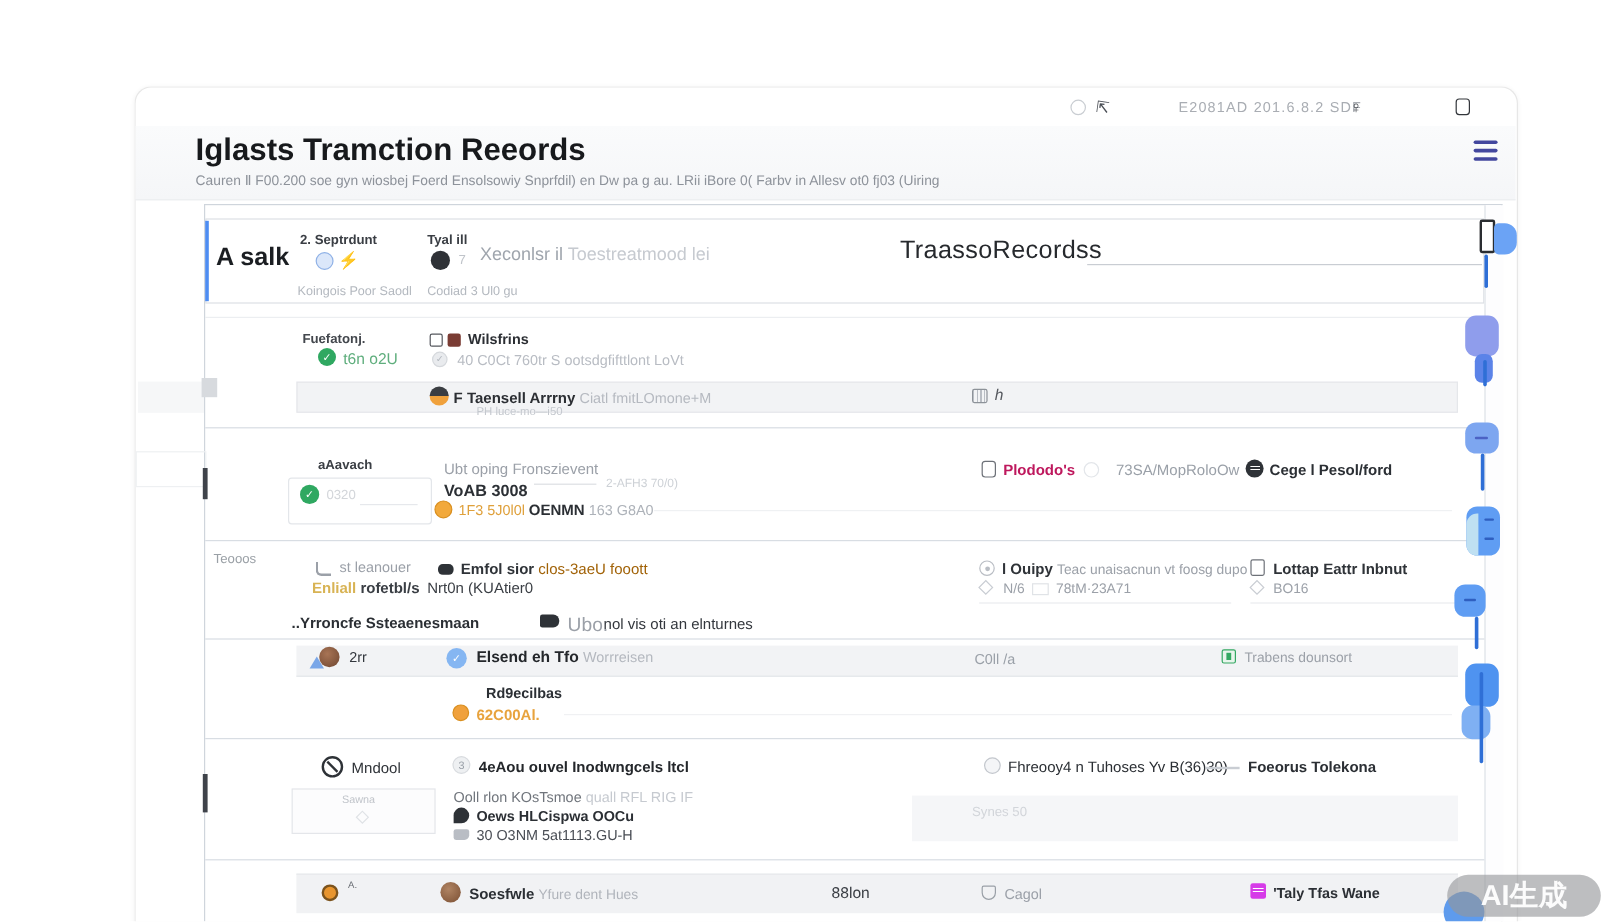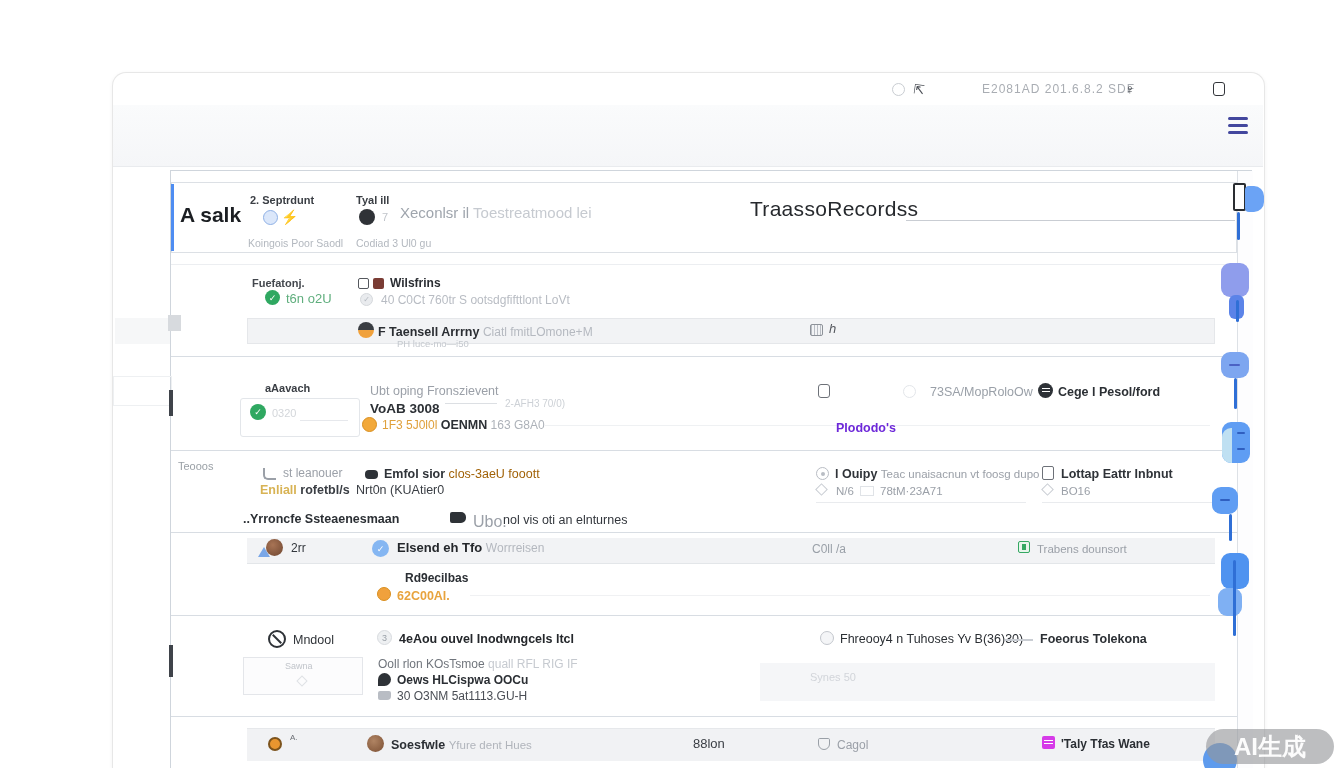--- a/index.html
+++ b/index.html
@@ -24,25 +24,27 @@
 
   <div style="position:absolute;left:112px;top:72px;width:1151px;height:696px;background:#fff;border:1px solid #e7e7e7;border-bottom:none;border-radius:14px 14px 0 0;box-shadow:0 1px 4px rgba(0,0,0,.05);"></div>
 
   <div class="ic circ" style="left:892px;top:83px;width:13px;height:13px;border:1.5px solid #c9cdd2;"></div>
   <div class="ic" style="left:910px;top:81px;width:18px;height:16px;color:#4a4e55;font-size:13px;transform:rotate(8deg);">⇱</div>
   <div class="t" style="left:982px;top:83px;font-size:12px;letter-spacing:1px;color:#a9adb3;">E2081AD 201.6.8.2 SDF</div>
   <div class="ic" style="left:1122px;top:80px;width:16px;height:18px;color:#3a3e44;font-size:14px;">♀</div>
   <div class="ic" style="left:1213px;top:82px;width:12px;height:14px;border:1.7px solid #33363b;border-radius:3px;"></div>
 
   <div style="position:absolute;left:113px;top:105px;width:1150px;height:61px;background:linear-gradient(#fafbfc,#f5f6f8);border-bottom:1px solid #e9ebee;"></div>
+  <div class="t" style="left:163px;top:110px;font-size:26px;font-weight:600;color:#17191c;">Iglasts Tramction Reeords</div>
   <div style="position:absolute;left:1228px;top:117px;width:22px;height:18px;cursor:pointer;">
     <div class="bar" style="left:0;top:0;"></div>
     <div class="bar" style="left:0;top:7px;"></div>
     <div class="bar" style="left:0;top:14px;"></div>
   </div>
+  <div class="t" style="left:163px;top:145px;font-size:11.5px;color:#8d929a;">Cauren Ⅱ F00.200 soe gyn wiosbej Foerd Ensolsowiy Snprfdil) en Dw pa g au. LRii iBore 0( Farbv in Allesv ot0 fj03 (Uiring</div>
 
   <div style="position:absolute;left:170px;top:170px;width:1082px;height:598px;border:1px solid #cfd5dc;border-bottom:none;background:#fff;box-sizing:border-box;"></div>
 
   <div style="position:absolute;left:1237px;top:171px;width:15px;height:597px;background:#fdfdfe;border-left:1px solid #dde1e6;"></div>
 
   <div style="position:absolute;left:115px;top:318px;width:55px;height:26px;background:#f6f7f8;"></div>
   <div style="position:absolute;left:113px;top:376px;width:57px;height:28px;border:1px solid #eef0f2;"></div>
   <div style="position:absolute;left:168px;top:315px;width:13px;height:16px;background:#d7dade;"></div>
   <div style="position:absolute;left:169px;top:390px;width:4px;height:26px;background:#3f434a;"></div>
   <div style="position:absolute;left:169px;top:645px;width:4px;height:32px;background:#3f434a;"></div>
@@ -105,21 +107,21 @@
   <div class="t" style="left:370px;top:401px;font-size:13.5px;font-weight:600;color:#2c3035;">VoAB 3008</div>
   <div class="ic circ" style="left:362px;top:417px;width:15px;height:15px;background:#f2a93b;border:1.5px solid #d98f1f;"></div>
   <div class="t" style="left:382px;top:418px;font-size:12px;">
     <span style="color:#dfa03b;">1F3 5J0l0l</span>
     <span style="font-size:12.5px;font-weight:700;color:#2b2f34;">OENMN</span>
     <span style="color:#adb2b9;">163 G8A0</span>
   </div>
   <div class="hline" style="left:545px;top:425px;width:665px;background:#eff1f3;"></div>
 
   <div class="ic" style="left:818px;top:384px;width:12px;height:14px;border:1.5px solid #6d7178;border-radius:3px;"></div>
-  <div class="t" style="left:836px;top:385px;font-size:12.5px;font-weight:600;color:#6d28d9;margin-top:36px;">Plododo's</div>
+  <div class="t" style="left:836px;top:385px;font-size:12.5px;font-weight:600;color:#be185d;">Plododo's</div>
   <div class="ic circ" style="left:903px;top:385px;width:13px;height:13px;border:1px solid #e3e6ea;"></div>
   <div class="t" style="left:930px;top:385px;font-size:12.5px;color:#9aa0a8;">73SA/MopRoloOw</div>
   <div class="ic circ" style="left:1038px;top:383px;width:15px;height:15px;background:#2e3237;">
     <div style="width:8px;height:5px;background:repeating-linear-gradient(#fff 0 1px,transparent 1px 2.5px);"></div>
   </div>
   <div class="t" style="left:1058px;top:385px;font-size:12.5px;font-weight:600;color:#2b2f34;">Cege l Pesol/ford</div>
 
   <div class="hline" style="left:171px;top:450px;width:1066px;"></div>
 
   <div class="t" style="left:178px;top:460px;font-size:11px;color:#9aa0a6;">Teooos</div>

